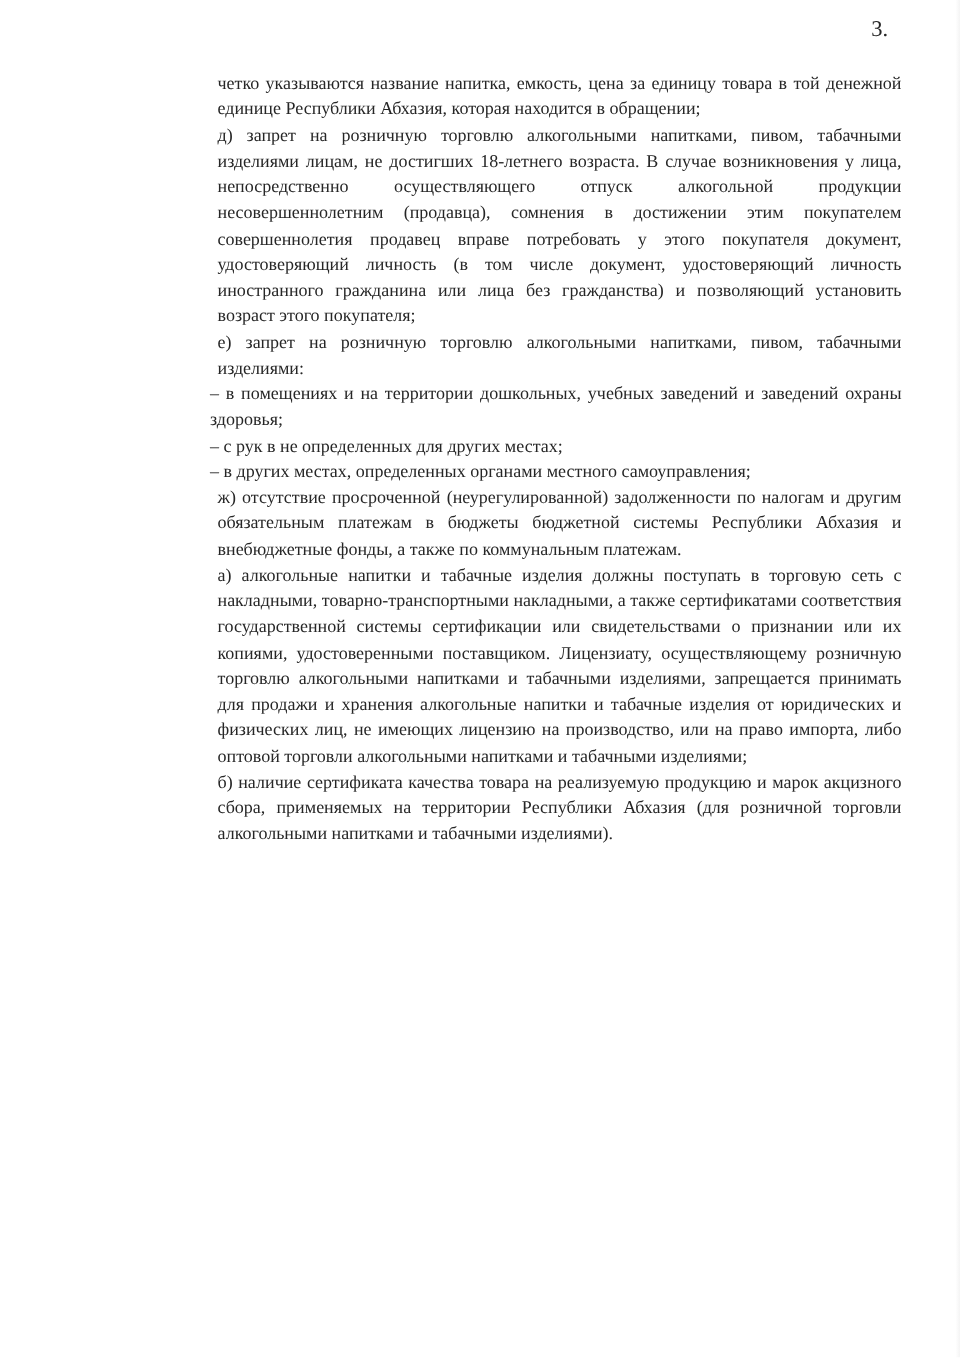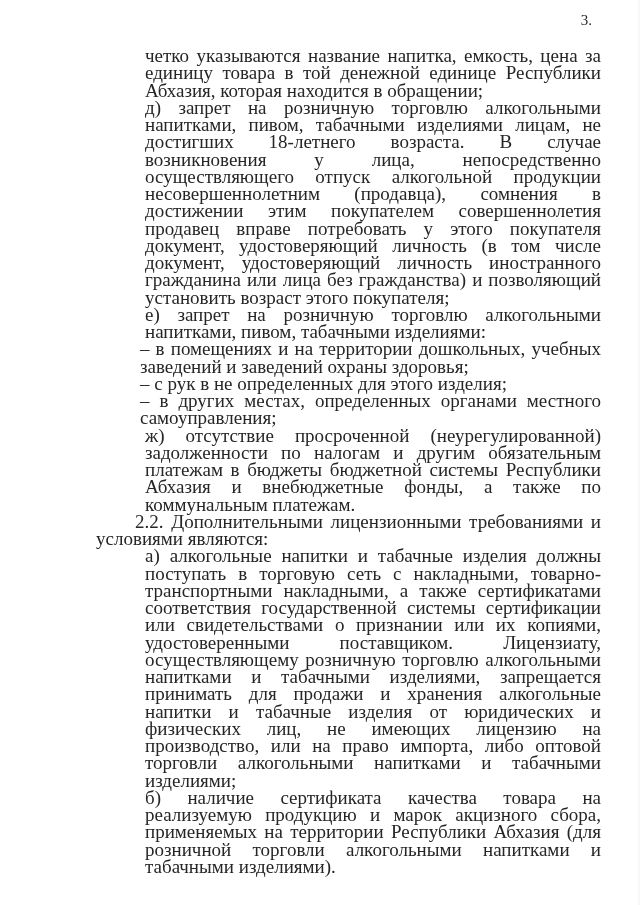--- a/index.html
+++ b/index.html
@@ -6,42 +6,41 @@
     body {
       width: 640px; height: 905px; background: #ffffff; position: relative; overflow: hidden;
       font-family: "Liberation Serif", "DejaVu Serif", serif; color: #262626;
     }
     .page-number {
       position: absolute; top: 12px; right: 48px;
       font-size: 15px; line-height: 17px;
     }
     .content {
       position: absolute; top: 47px; left: 96px; width: 505px;
-      font-size: 19px; line-height: 17.25px;
+      font-size: 12px; line-height: 17.25px;
     }
     .p { text-align: justify; margin: 0; }
     .p.l1 { margin-left: 49px; }
     .p.l2 { margin-left: 44px; }
     .p.sec { text-indent: 39px; margin-left: 0; }
     .scan-mark {
       position: absolute; right: 0; top: 0; width: 3px; height: 905px;
       background: linear-gradient(to right, #ffffff, #f4f4f4);
     }
   </style>
 </head>
 <body>
 
 <div class="page-number">3.</div>
 
 <div class="content">
   <p class="p l1">четко указываются название напитка, емкость, цена за единицу товара в той денежной единице Республики Абхазия, которая находится в обращении;</p>
   <p class="p l1">д) запрет на розничную торговлю алкогольными напитками, пивом, табачными изделиями лицам, не достигших 18-летнего возраста. В случае возникновения у лица, непосредственно осуществляющего отпуск алкогольной продукции несовершеннолетним (продавца), сомнения в достижении этим покупателем совершеннолетия продавец вправе потребовать у этого покупателя документ, удостоверяющий личность (в том числе документ, удостоверяющий личность иностранного гражданина или лица без гражданства) и позволяющий установить возраст этого покупателя;</p>
   <p class="p l1">е) запрет на розничную торговлю алкогольными напитками, пивом, табачными изделиями:</p>
   <p class="p l2">– в помещениях и на территории дошкольных, учебных заведений и заведений охраны здоровья;</p>
-  <p class="p l2">– с рук в не определенных для этого изделия;</p>
+  <p class="p l2">– с рук в не определенных для других местах;</p>
   <p class="p l2">– в других местах, определенных органами местного самоуправления;</p>
   <p class="p l1">ж) отсутствие просроченной (неурегулированной) задолженности по налогам и другим обязательным платежам в бюджеты бюджетной системы Республики Абхазия и внебюджетные фонды, а также по коммунальным платежам.</p>
-  <p class="p sec">2.2. Дополнительными лицензионными требованиями и условиями являются:</p>
   <p class="p l1">а) алкогольные напитки и табачные изделия должны поступать в торговую сеть с накладными, товарно-транспортными накладными, а также сертификатами соответствия государственной системы сертификации или свидетельствами о признании или их копиями, удостоверенными поставщиком. Лицензиату, осуществляющему розничную торговлю алкогольными напитками и табачными изделиями, запрещается принимать для продажи и хранения алкогольные напитки и табачные изделия от юридических и физических лиц, не имеющих лицензию на производство, или на право импорта, либо оптовой торговли алкогольными напитками и табачными изделиями;</p>
   <p class="p l1">б) наличие сертификата качества товара на реализуемую продукцию и марок акцизного сбора, применяемых на территории Республики Абхазия (для розничной торговли алкогольными напитками и табачными изделиями).</p>
 </div>
 
 <div class="scan-mark"></div>
 
 </body></html>

